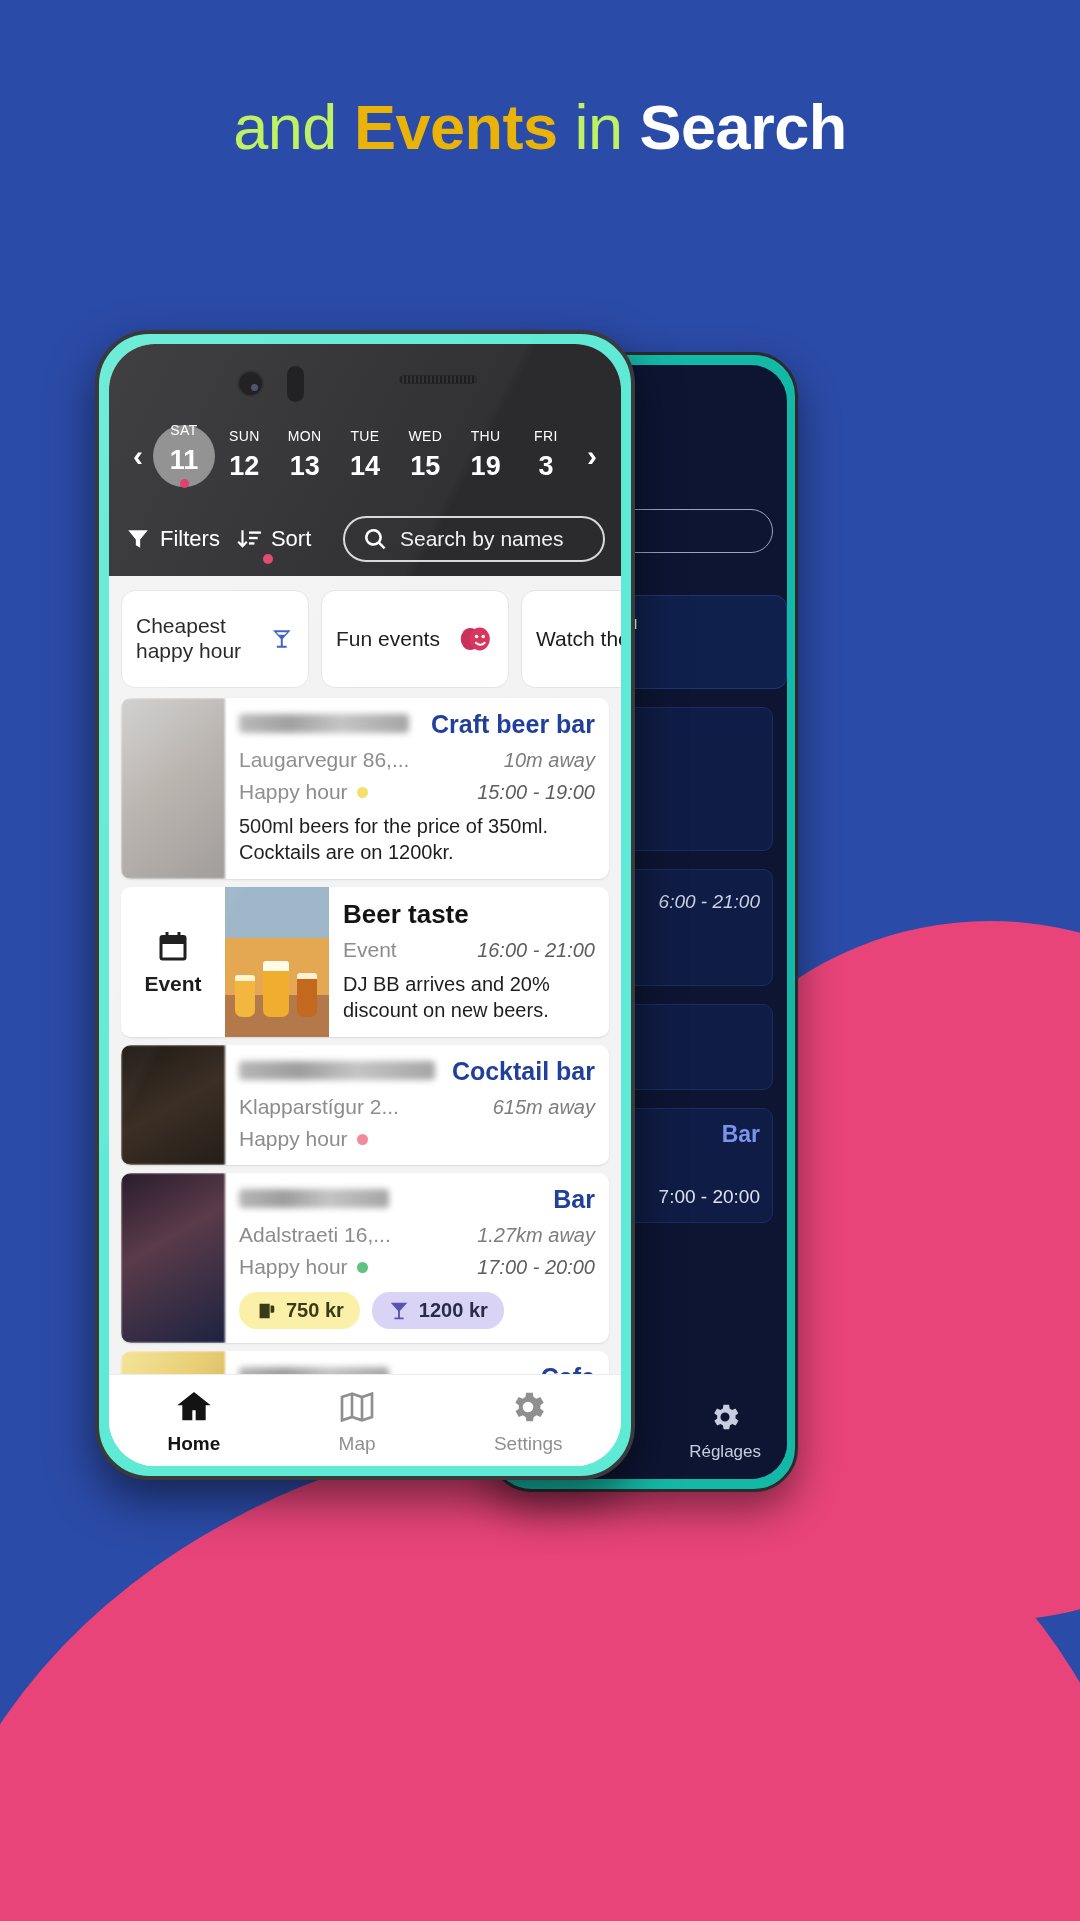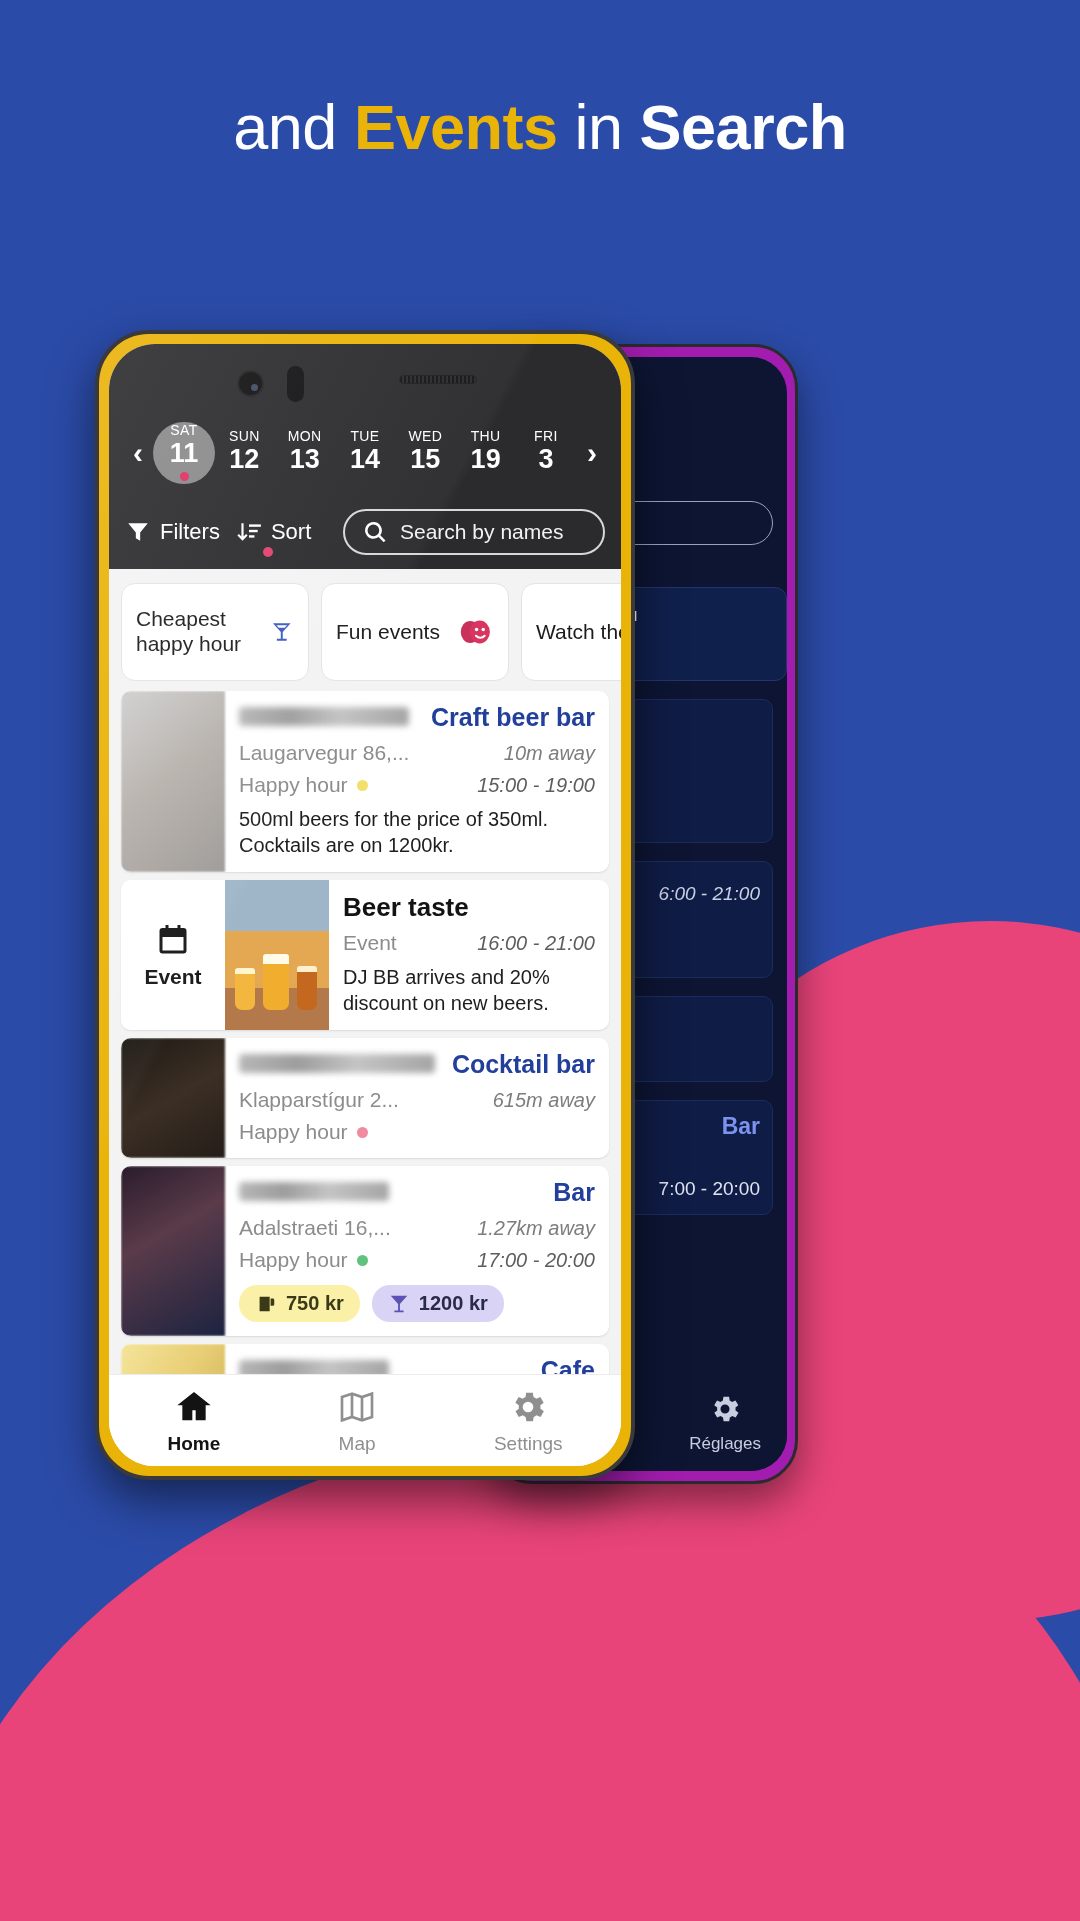--- a/index.html
+++ b/index.html
@@ -35,33 +35,33 @@
     line-height: 1.06;
   }
   .hl-line1 {
     font-size: 63px; font-weight: bold; color: #E8447A;
     letter-spacing: -0.5px;
     display: block;
   }
   .hl-line2 {
     font-size: 63px; display: block; margin-top: 12px; letter-spacing: -0.5px;
   }
-  .hl-normal { color: #ffffff; font-weight: normal; margin-top: 12px; }
+  .hl-normal { color: #bef264; font-weight: normal; margin-top: 12px; }
   .hl-pink   { color: #eab308; font-weight: bold; }
   .hl-white  { color: #ffffff; font-weight: bold; }
 
   
   .phones { position: absolute; top: 330px; left: 0; right: 0; height: 1200px; z-index: 4; }
 
   
   .phone-back {
     position: absolute;
-    left: 488px; top: 14px;
+    left: 488px; top: 22px;
     width: 310px; height: 1140px;
-    background: #a21caf;
+    background: #14b8a6;
     border-radius: 44px;
     box-shadow: 0 18px 40px rgba(0,0,0,.45);
     overflow: hidden;
     border: 3px solid #2b2b2e;
   }
   .phone-back-screen {
     position: absolute; inset: 10px 8px 10px 8px;
     background: #0d1533;
     border-radius: 36px;
     overflow: hidden;
@@ -107,21 +107,21 @@
     padding-right: 26px;
   }
   .fr-navitem { text-align: center; color: #c8cde0; }
   .fr-navitem .lbl { font-size: 17px; margin-top: 4px; }
 
   
   .phone-front {
     position: absolute;
     left: 95px; top: 0;
     width: 540px; height: 1150px;
-    background: #eab308;
+    background: #5eead4;
     border-radius: 54px;
     box-shadow: 0 20px 46px rgba(0,0,0,.5);
     overflow: hidden;
     border: 4px solid #3a3a3c;
     text-decoration: underline;
   }
   .phone-front::after{
     content:"";position:absolute;inset:0;border-radius:50px;
     background:linear-gradient(118deg, rgba(255,255,255,.10) 0%, rgba(255,255,255,.03) 38%, rgba(255,255,255,0) 39%);
     pointer-events:none;
@@ -170,21 +170,21 @@
     width: 58px; text-align: center; color: #fff; position: relative;
     padding: 6px 0 8px 0;
   }
   .date-cell.sel::before {
     content: ""; position: absolute; left: 50%; top: 50%;
     transform: translate(-50%,-50%);
     width: 62px; height: 62px; border-radius: 50%;
     background: #8a8a8a; z-index: 0;
   }
   .date-dow { position: relative; z-index: 1; font-size: 14px; letter-spacing: .4px; }
-  .date-num { position: relative; z-index: 1; font-size: 27px; font-weight: bold; margin-top: 0; }
+  .date-num { position: relative; z-index: 1; font-size: 27px; font-weight: bold; margin-top: 7px; }
   .date-dot {
     position: relative; z-index: 1;
     width: 9px; height: 9px; border-radius: 50%;
     background: #E0416E; margin: 3px auto 0 auto;
   }
 
   
   .filter-row {
     display: flex; align-items: center; gap: 16px;
     margin-top: 20px; padding: 0 4px;

